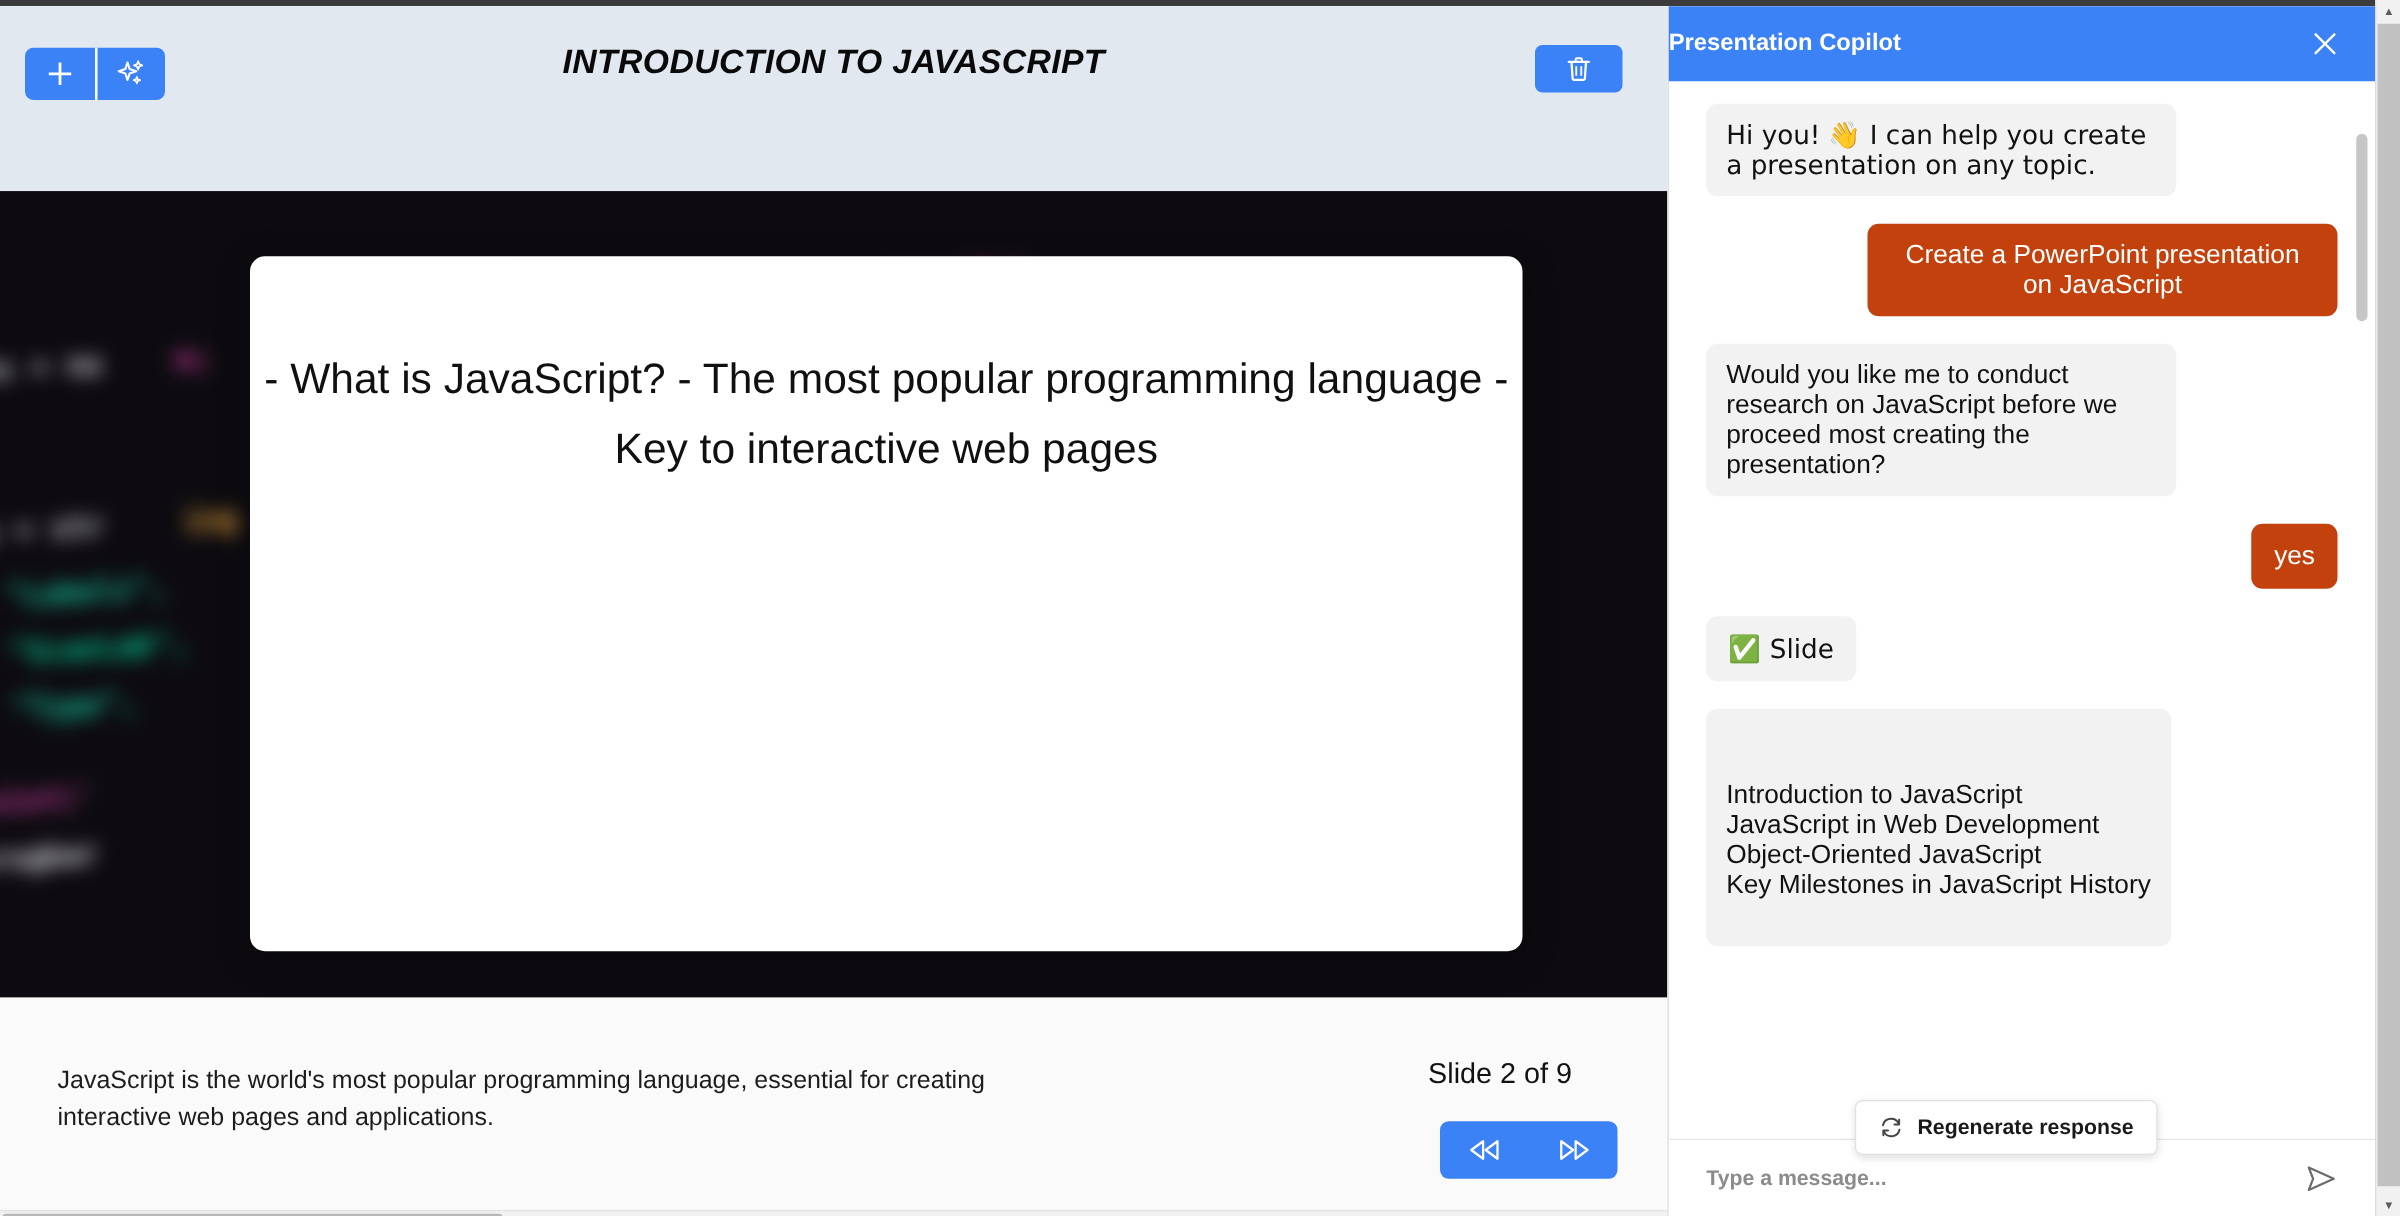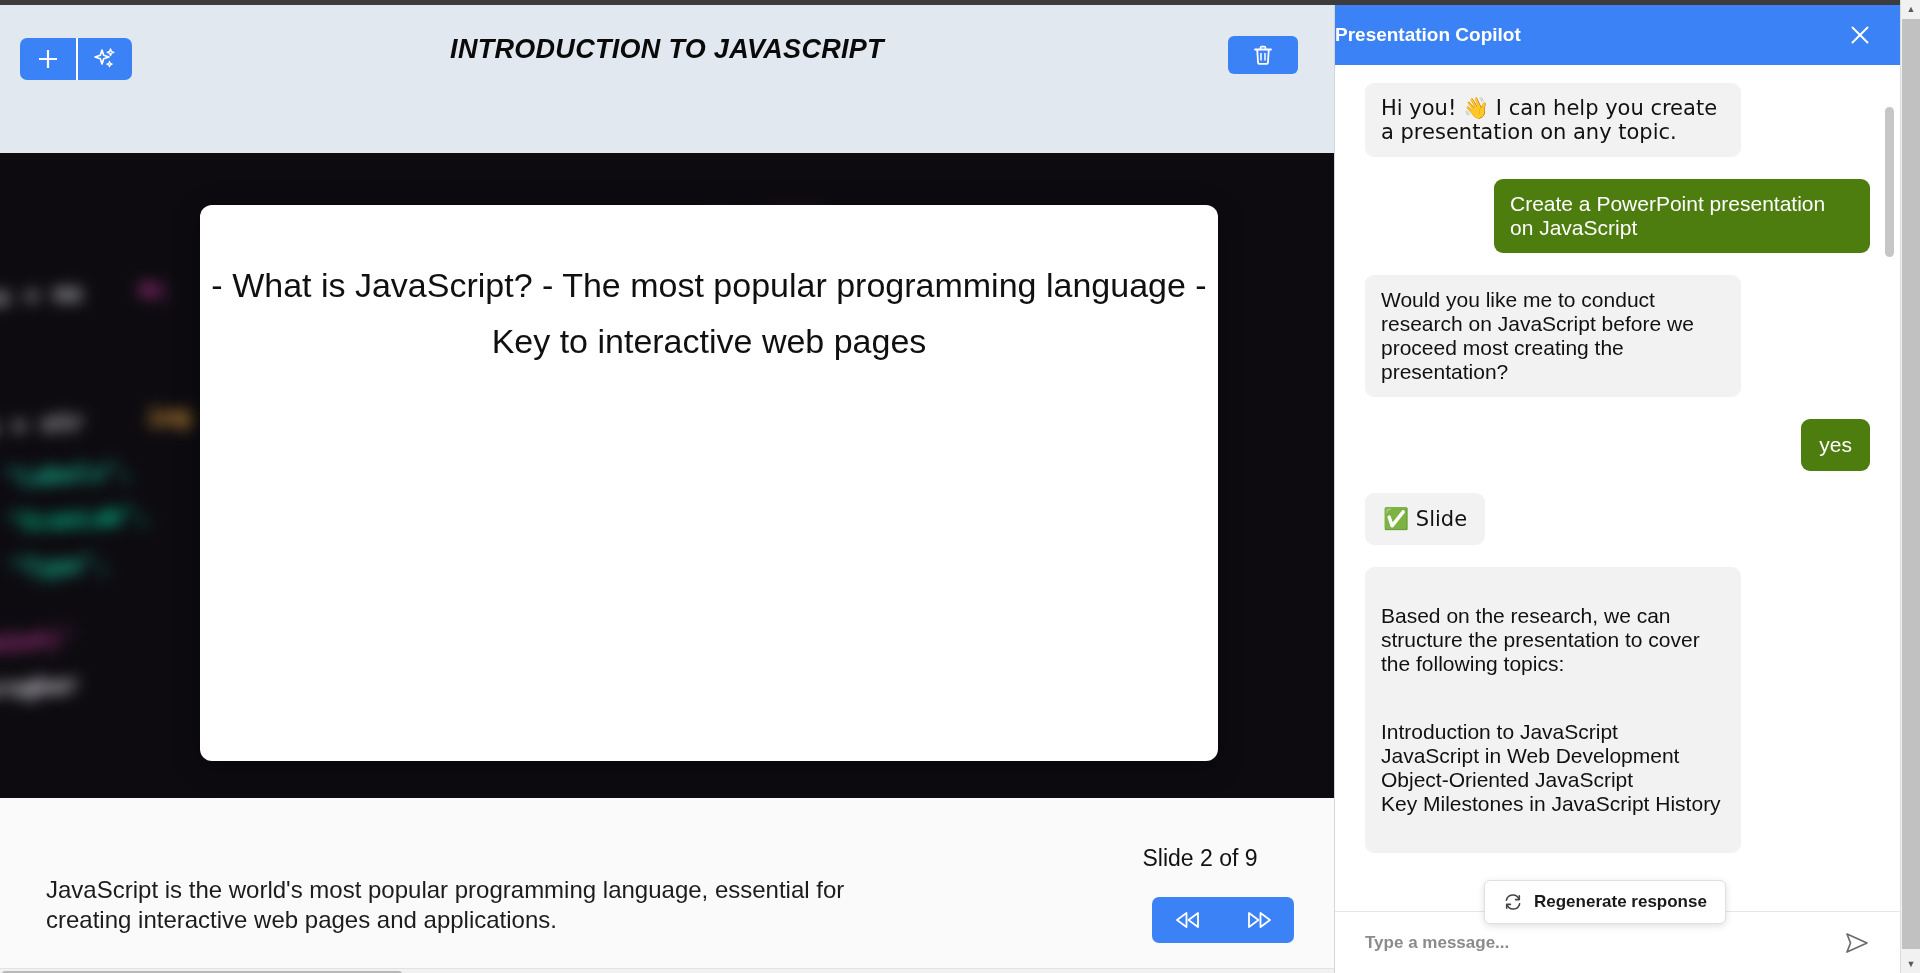--- a/index.html
+++ b/index.html
@@ -93,36 +93,36 @@
   .c-blue   { color: #4ea8de; }
   .c-grey   { color: #7a7a88; }
 
   .slide-card {
     position: absolute; left: 200px; top: 52px;
     width: 1018px; height: 556px;
     background: #ffffff;
     border-radius: 12px;
     box-shadow: 0 6px 26px rgba(0,0,0,0.35);
     display: flex; align-items: flex-start; justify-content: center;
-    padding-top: 52px;
+    padding-top: 70px;
   }
   .slide-body {
     text-align: center;
     font-size: 34px; line-height: 56px; color: #101010;
   }
 
   
   .editor-footer {
     position: absolute; left: 0; top: 793px;
     width: 1334px; height: 180px;
     background: #fafafa;
   }
   .notes-text {
     position: absolute; left: 46px; top: 51px; width: 830px;
-    font-size: 24px; line-height: 30px; color: #1c1c1c; margin-top: 26px;
+    font-size: 20px; line-height: 30px; color: #1c1c1c;
   }
   .slide-counter {
     position: absolute; left: 1100px; top: 840px;
     width: 200px; text-align: center;
     font-size: 23px; color: #121212;
   }
   .nav-pill {
     position: absolute; left: 1152px; top: 892px;
     width: 142px; height: 46px;
     background: #3b82f6; border-radius: 7px;
@@ -179,21 +179,21 @@
   .msg-row.assistant { justify-content: flex-start; }
   .msg-row.user { justify-content: flex-end; }
   .bubble {
     max-width: 376px;
     border-radius: 9px;
     padding: 13px 16px;
     font-size: 21px; line-height: 24px;
     white-space: pre-line;
   }
   .bubble.assistant { background: #f2f2f2; color: #111111; }
-  .bubble.user { background: #4d7c0f; color: #ffffff; }
+  .bubble.user { background: #c2410c; color: #ffffff; text-align: center; }
   .bubble.small { padding: 14px 18px; }
 
   .topics { margin-top: 20px; white-space: pre-line; }
 
   .regenerate {
     position: absolute; left: 146px; top: 830px;
     background: #ffffff; border: 1px solid #e0e0e0;
     border-radius: 6px;
     box-shadow: 0 2px 7px rgba(0,0,0,0.13);
     padding: 11px 18px;
@@ -379,21 +379,20 @@
       <div class="msg-row user">
         <div class="bubble user small">yes</div>
       </div>
 
       <div class="msg-row assistant">
         <div class="bubble assistant small emoji">✅ Slide</div>
       </div>
 
       <div class="msg-row assistant">
         <div class="bubble assistant">
-          <div>Based on the research, we can structure the presentation to cover the following topics:</div>
           <div class="topics">Introduction to JavaScript
 JavaScript in Web Development
 Object-Oriented JavaScript
 Key Milestones in JavaScript History</div>
         </div>
       </div>
 
       <div class="chat-scrollbar">
         <div class="thumb"></div>
       </div>

